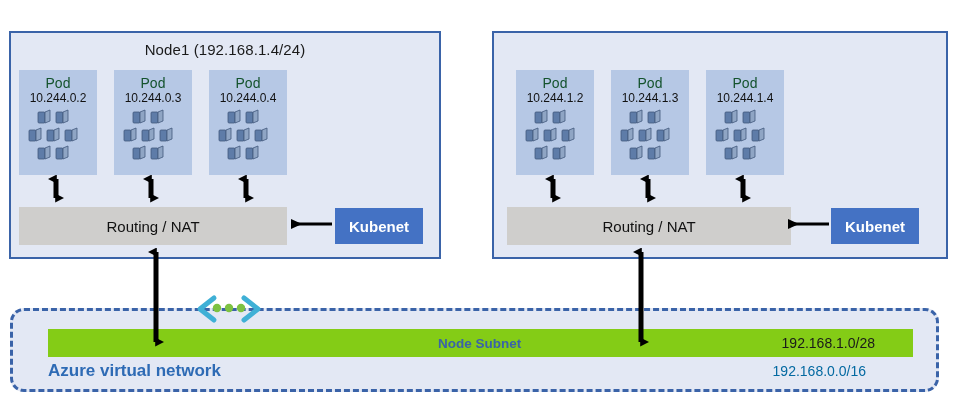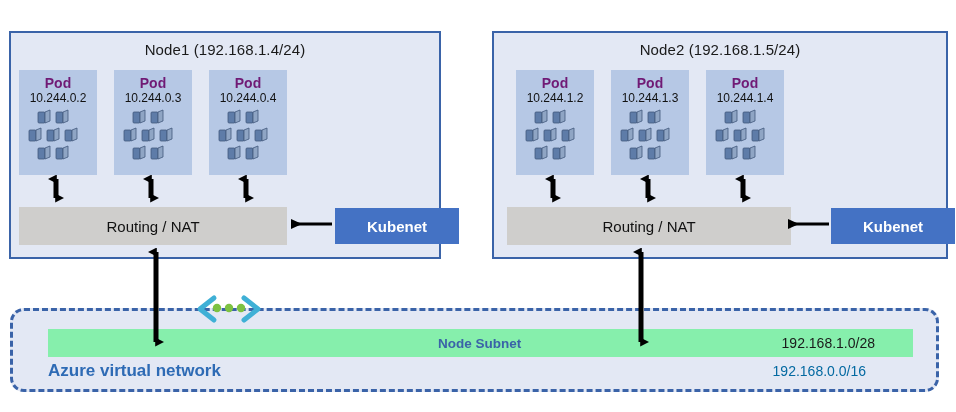--- a/index.html
+++ b/index.html
@@ -49,24 +49,23 @@
     box-sizing: border-box;
     width: 78px;
     height: 105px;
   }
   .pod-label {
     position: absolute;
     left: 0; right: 0;
     top: 6px;
     text-align: center;
     font-size: 14px;
-    color: #701a75;
+    color: #14532d;
     line-height: 15px;
     white-space: nowrap;
-    font-weight: bold;
   }
   .pod-ip {
     position: absolute;
     left: 0; right: 0;
     top: 22px;
     text-align: center;
     font-size: 12px;
     color: #111111;
     line-height: 13px;
     white-space: nowrap;
@@ -95,21 +94,21 @@
     text-align: center;
     font-size: 15px;
     color: #111111;
     white-space: nowrap;
   }
 
   
   .kubenet-box {
     position: absolute;
     background: #4472C4;
-    width: 124px;
+    width: 88px;
     height: 36px;
     box-sizing: border-box;
   }
   .kubenet-box span {
     position: absolute;
     left: 0; right: 0;
     top: 50%;
     transform: translateY(-50%);
     text-align: center;
     font-size: 15px;
@@ -129,21 +128,21 @@
     background: #E3E8F4;
     border: 3px dashed #3A63A8;
     border-radius: 14px;
   }
   .subnet-band {
     position: absolute;
     left: 35px;
     top: 18px;
     width: 865px;
     height: 28px;
-    background: #86efac;
+    background: #84cc16;
     text-align: center;
   }
   .subnet-label {
     position: absolute;
     left: 390px;
     top: 50%;
     transform: translateY(-50%);
     font-size: 13.5px;
     font-weight: bold;
     color: #3A63A8;
@@ -307,21 +306,20 @@
     <div class="routing-bar" style="left:8px; top:174px; width:268px;">
       <span>Routing / NAT</span>
     </div>
 
     <div class="kubenet-box" style="left:324px; top:175px;">
       <span>Kubenet</span>
     </div>
   </div>
 
   <div class="node-box" style="left:492px; top:19px; width:456px; height:228px;">
-    <div class="node-title">Node2 (192.168.1.5/24)</div>
 
     <div class="pod-box" style="left:22px; top:37px;">
       <div class="pod-label">Pod</div>
       <div class="pod-ip">10.244.1.2</div>
       <svg class="pod-icon" viewBox="0 0 66 56">
         <g fill="#5E7CA8" stroke="#41587C" stroke-width="0.8">
           <g transform="translate(13,2)">
               <rect x="0" y="2" width="7" height="11" rx="1"></rect>
               <path d="M7 2 L12 0 L12 11 L7 13 Z" fill="#8FA5C4"></path>
             </g>

